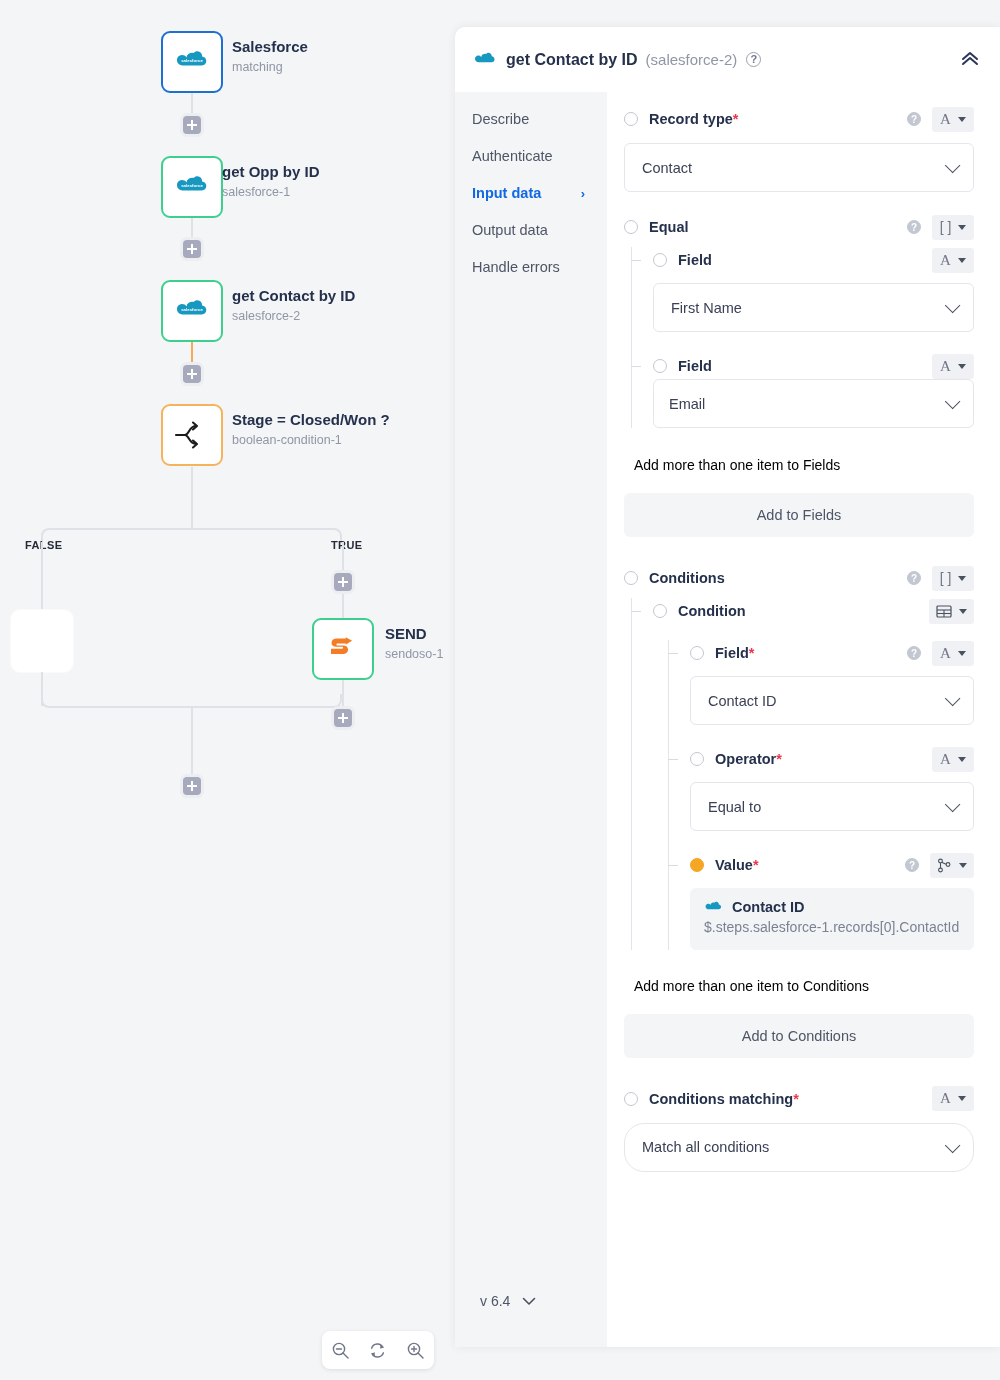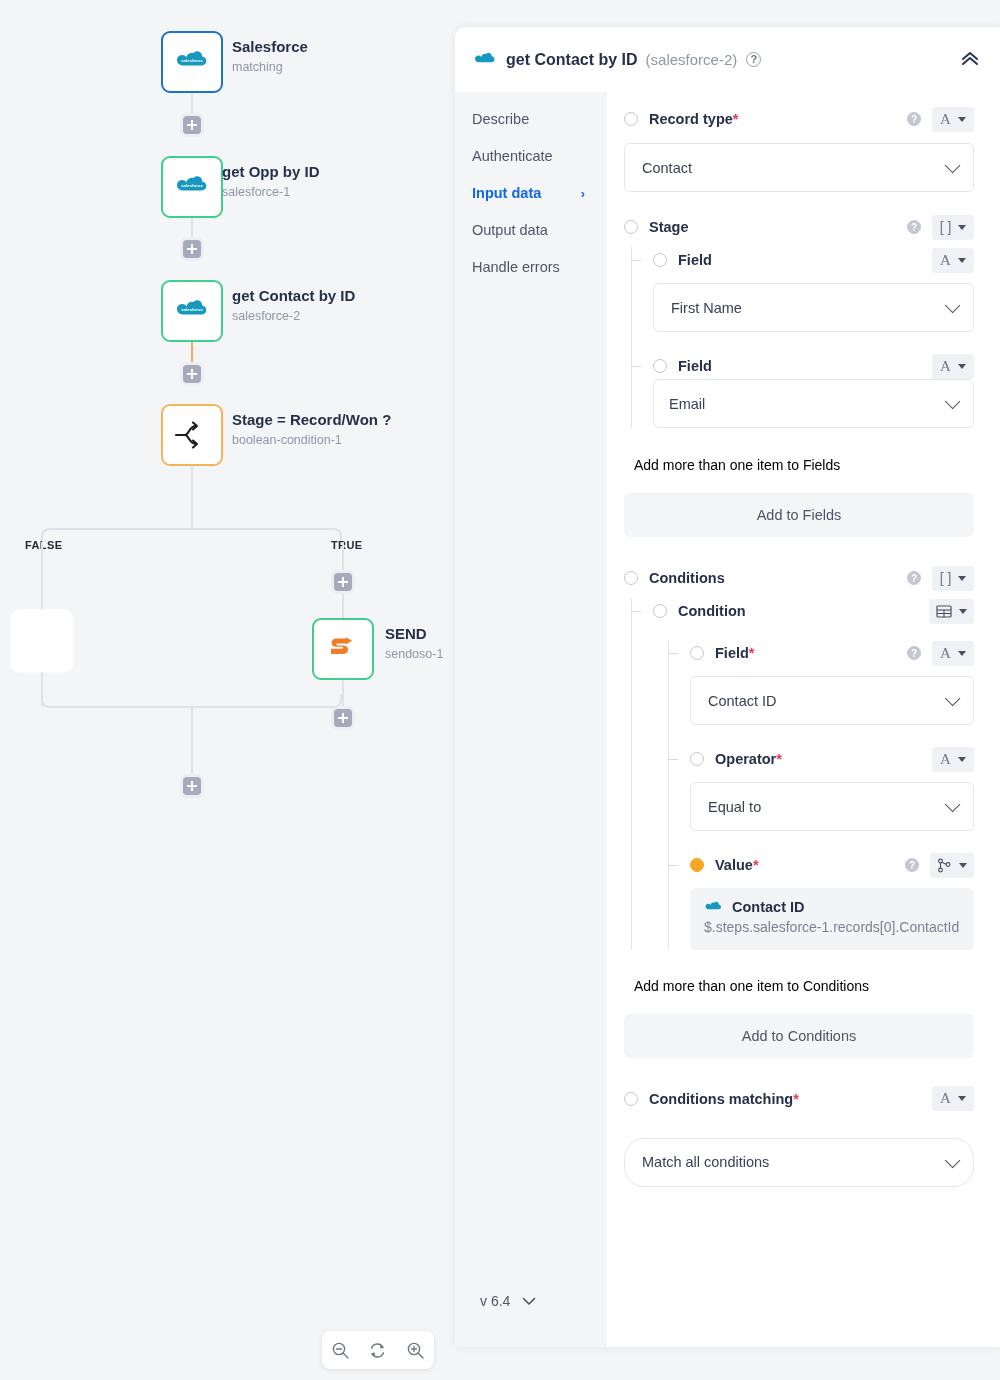--- a/index.html
+++ b/index.html
@@ -410,21 +410,21 @@
 
   <div class="node orange" style="left:161px; top:404px;">
     <svg width="36" height="30" viewBox="0 0 36 30">
       <path d="M2 15h9c4 0 4-9 11-9" stroke="#1c1c1c" stroke-width="2.1" fill="none" stroke-linecap="round"></path>
       <path d="M11 15c4 0 4 9 11 9" stroke="#1c1c1c" stroke-width="2.1" fill="none" stroke-linecap="round"></path>
       <path d="M19 2.5l4 3.5-4 3.5" stroke="#1c1c1c" stroke-width="2.1" fill="none" stroke-linecap="round" stroke-linejoin="round"></path>
       <path d="M19 20.5l4 3.5-4 3.5" stroke="#1c1c1c" stroke-width="2.1" fill="none" stroke-linecap="round" stroke-linejoin="round"></path>
     </svg>
   </div>
   <div class="node-label" style="left:232px; top:411px;">
-    <div class="node-title">Stage = Record/Won ?</div>
+    <div class="node-title">Stage = Closed/Won ?</div>
     <div class="node-sub">boolean-condition-1</div>
   </div>
 
   <div class="node green" style="left:312px; top:618px;">
     <svg width="34" height="30" viewBox="0 0 34 30">
       <path d="M20.5 4.5H10.5C7.5 4.5 5.5 6.3 5.5 8.8c0 2.4 1.9 4 4.8 4h5.4c.9 0 1.4.4 1.4 1s-.6 1-1.5 1H5v5.2h11.8c3.2 0 5.3-1.9 5.3-4.5 0-2.5-2-4.1-5-4.1h-5.3c-.9 0-1.4-.4-1.4-1s.6-1 1.5-1h8.6z" fill="#f47c26"></path>
       <path d="M19.8 3.2l6.3 3.6-6.3 3.7z" fill="#f47c26"></path>
     </svg>
   </div>
   <div class="node-label" style="left:385px; top:625px;">
@@ -518,21 +518,21 @@
           <span class="caret"></span>
         </span>
       </div>
       <div class="select-box" style="margin:11px 0 0 8px;">
         <span class="sel-val">Contact</span>
         <span class="chev-down"></span>
       </div>
 
       <div class="field-row" style="padding-left:8px; margin-top:22px;">
         <span class="radio"></span>
-        <span class="field-label">Stage</span>
+        <span class="field-label">Equal</span>
         <span class="row-spacer"></span>
         <span class="help-icon filled">?</span>
         <span class="type-badge">
           <span>[ ]</span>
           <span class="caret"></span>
         </span>
       </div>
 
       <div class="tree-block" style="padding-left:37px; margin-top:7px;">
         <div class="tree-v" style="left:15px; top:0; bottom:0;"></div>
@@ -679,20 +679,20 @@
 
       <div class="field-row" style="padding-left:8px; margin-top:28px;">
         <span class="radio"></span>
         <span class="field-label"><span>Conditions matching</span><span class="req">*</span></span>
         <span class="row-spacer"></span>
         <span class="type-badge">
           <span class="glyph-A">A</span>
           <span class="caret"></span>
         </span>
       </div>
-      <div class="select-box" style="margin:26px 0 0 8px;border-radius:20px;">
+      <div class="select-box" style="margin:11px 0 0 8px;border-radius:20px;">
         <span class="sel-val">Match all conditions</span>
         <span class="chev-down"></span>
       </div>
 
     </div>
   </div>
 </div>
 
 </body></html>

